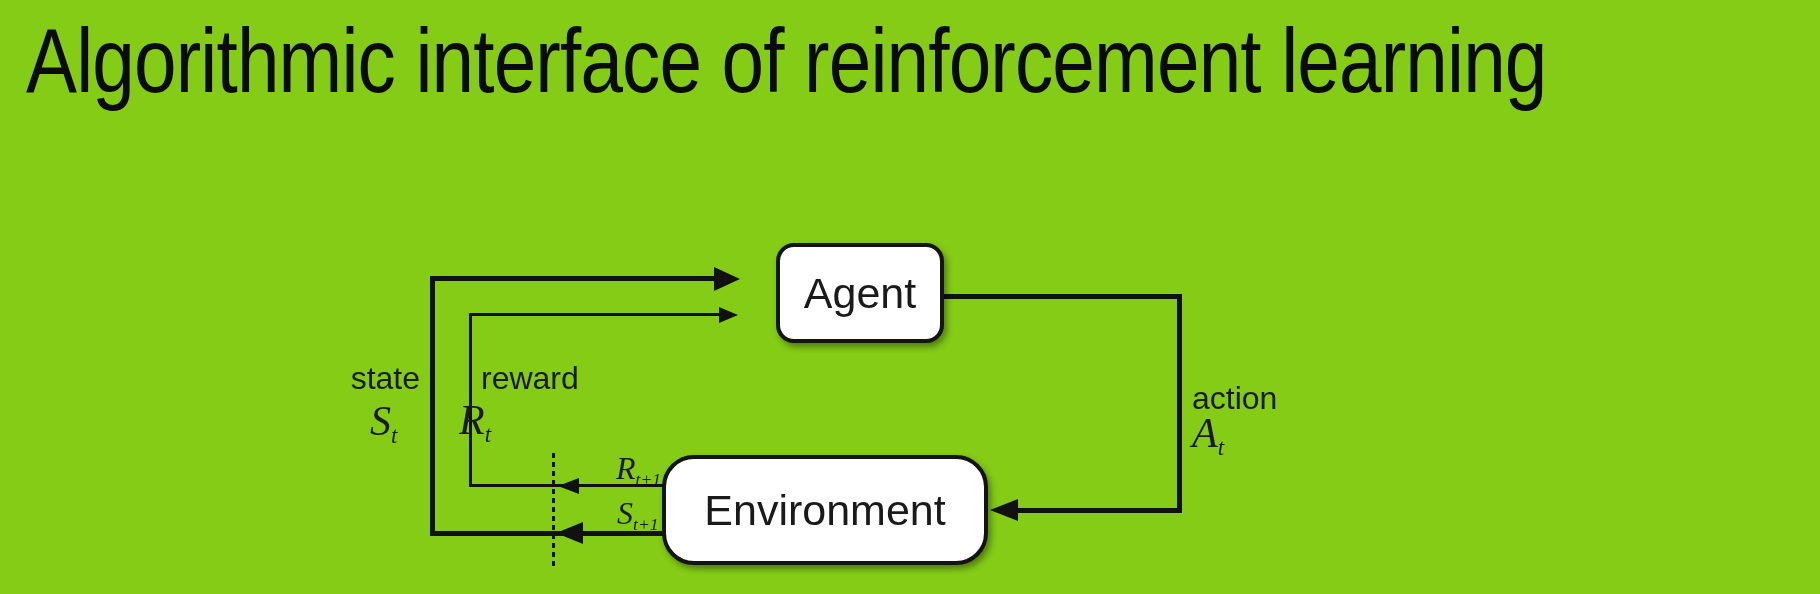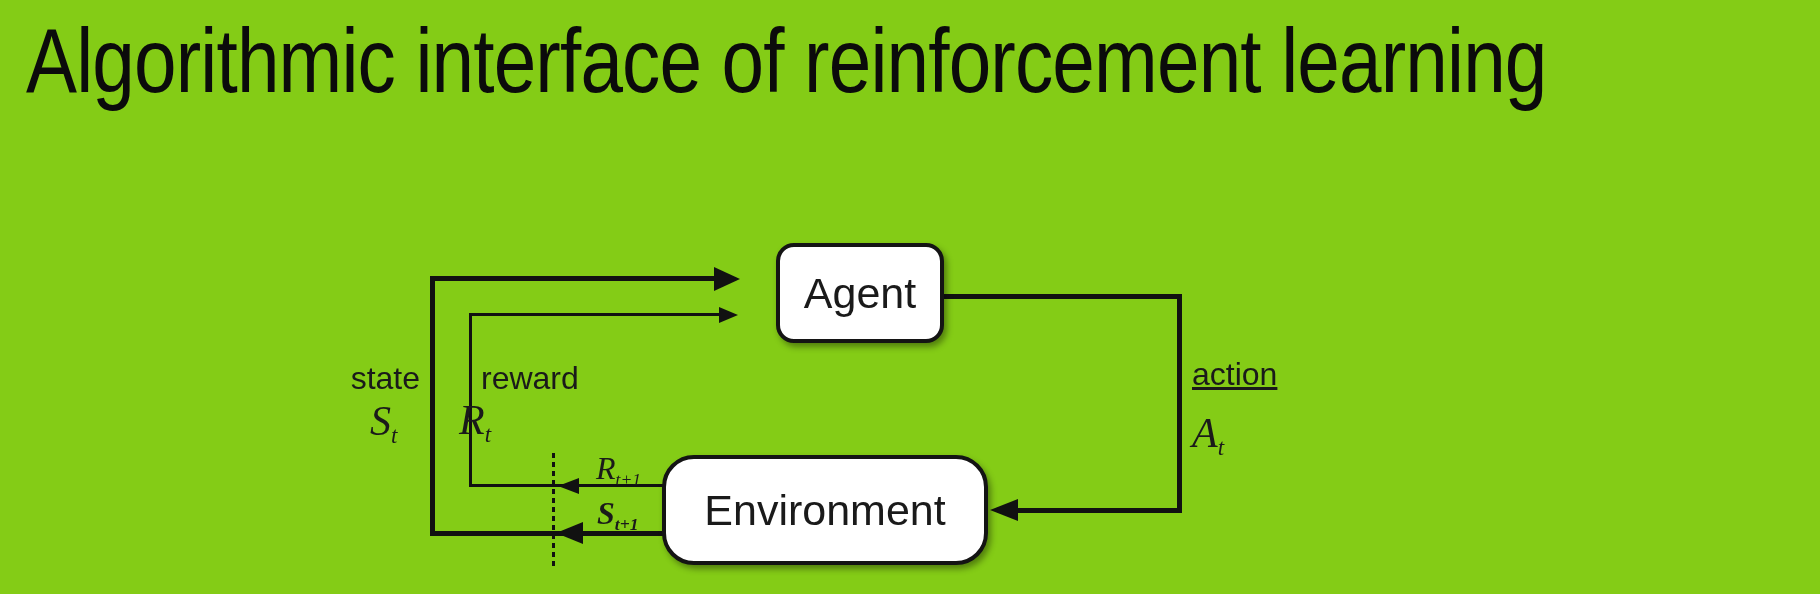--- a/index.html
+++ b/index.html
@@ -50,29 +50,29 @@
     box-shadow:3px 4px 6px rgba(0,0,0,0.38);
     font-size:43px;color:#1a1a1a;
   }
   #agent-box{left:776px;top:243px;width:160px;height:92px;border-radius:18px;}
   #environment-box{left:662px;top:455px;width:318px;height:102px;border-radius:32px;}
   
   .lbl{position:absolute;font-size:32px;color:#1a1a1a;white-space:nowrap;}
   .sym{position:absolute;font-family:"Liberation Serif",serif;font-style:italic;
        font-size:42px;color:#1a1a1a;white-space:nowrap;line-height:1;}
   .sym sub{font-size:0.55em;font-style:italic;vertical-align:-0.35em;line-height:0;}
-  .sym.small{font-size:32px;}
+  .sym.small{font-size:32px;margin-left:20px;}
   #state-word {left:330px;top:360px;width:90px;text-align:right;}
   #state-sym  {left:370px;top:400px;}
   #reward-word{left:481px;top:360px;}
   #reward-sym {left:459px;top:399px;}
-  #action-word{left:1192px;top:356px;text-decoration:underline;}
+  #action-word{left:1192px;top:380px;}
   #action-sym {left:1192px;top:412px;}
   #next-reward-sym{left:596px;top:452px;}
-  #next-state-sym {left:597px;top:497px;font-weight:bold;}
+  #next-state-sym {left:597px;top:497px;}
 </style>
 </head>
 <body>
 
 <div id="stage">
 
   <div id="slide-title">Algorithmic interface of reinforcement learning</div>
 
   <div id="time-boundary"></div>
 

